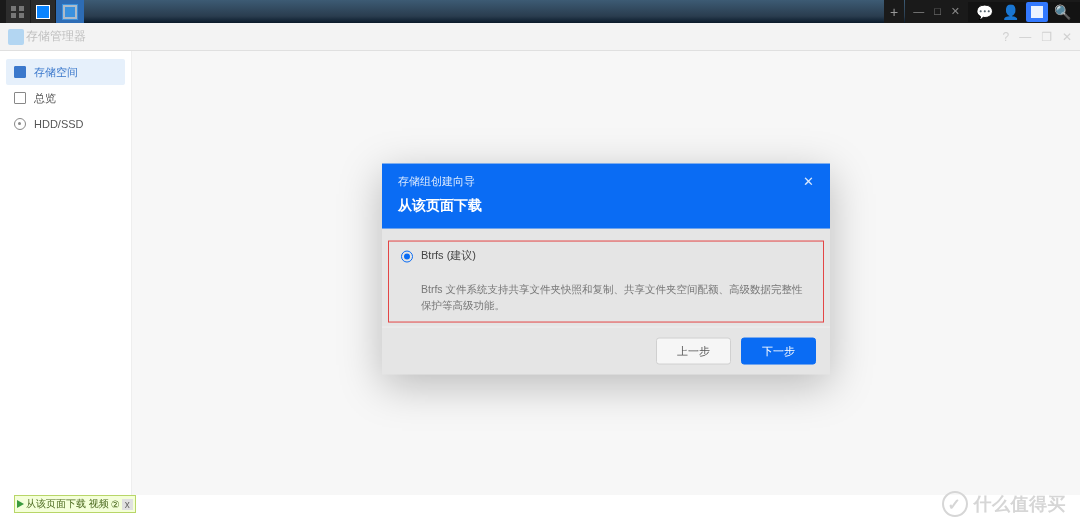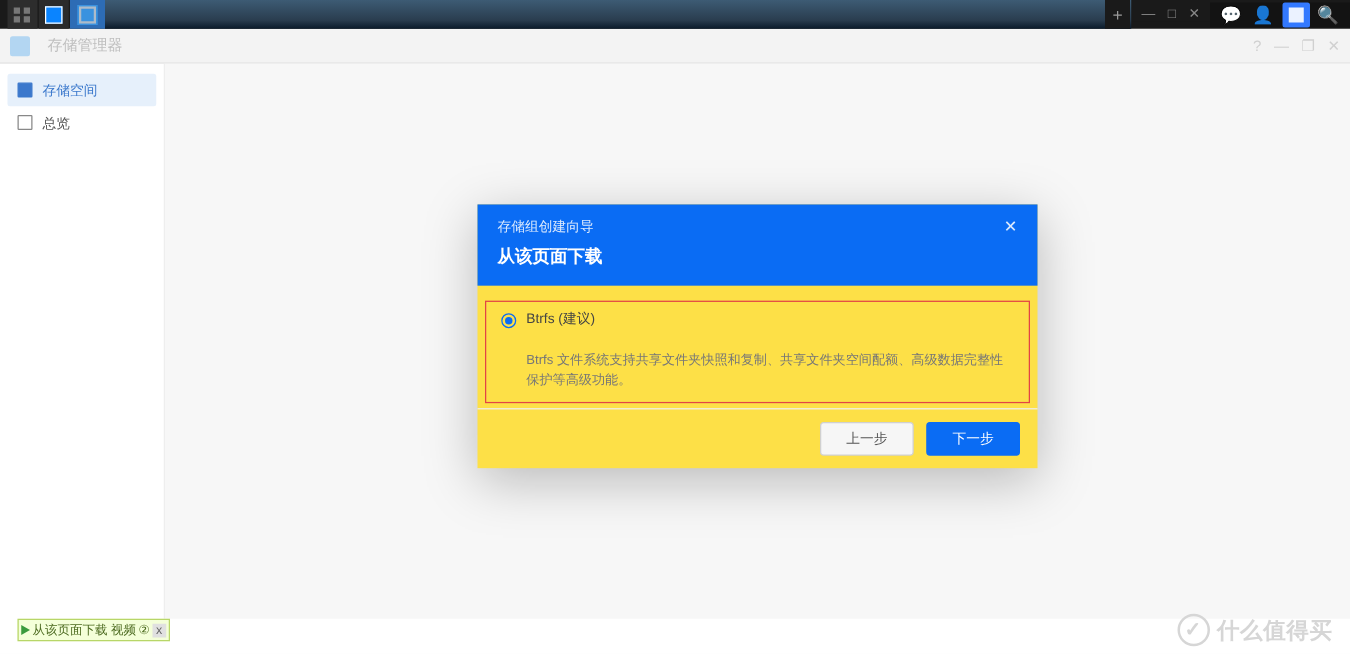--- a/index.html
+++ b/index.html
@@ -18,39 +18,39 @@
     .taskbar-plus { position: absolute; right: 1px; top: 0; width: 20px; height: 23px; background: #1a1a1a; color: #999; display:flex; align-items:center; justify-content:center; font-size: 14px;}
     .taskbar-winbtns { display:flex; align-items:center; gap:10px; padding: 0 8px; background:#1a1a1a; }
     .taskbar-winbtns span { color:#888; font-size:11px; line-height:1; }
     .taskbar-right { display: flex; align-items: center; gap: 4px; padding: 0 6px; background: #131313; }
     .tr-btn { width: 22px; height: 20px; display:flex; align-items:center; justify-content:center; }
     .tr-btn.blue { background:#3379ff; border-radius:2px; }
     .tr-icon { font-size: 14px; color:#bbb; }
 
     
     .app-header { height: 28px; background: #f3f3f3; border-bottom: 1px solid #e0e0e0; display:flex; align-items:center; padding: 0 8px; justify-content: space-between; }
-    .app-title { display:flex; align-items:center; gap:14px; color:#bfbfbf; font-size:12px; font-weight:500;}
+    .app-title { display:flex; align-items:center; gap:2px; color:#bfbfbf; font-size:12px; font-weight:500;}
     .app-title-ico { width:16px; height:16px; background:#b3d6f2; border-radius:2px; }
     .app-header-right { display:flex; gap:10px; color:#d0d0d0; font-size:12px;}
 
     
     .app-body { display:flex; height: calc(100% - 23px - 28px - 28px); background:#fff;}
     .sidebar { width: 132px; padding: 8px 6px; border-right: 1px solid #eee;}
     .sb-item { display:flex; align-items:center; gap:8px; height: 26px; padding: 0 8px; border-radius:2px; font-size:11px; color:#555;}
     .sb-item.active { background:#e6f0fb; color:#3b78cc;}
     .sb-ico { width:12px; height:12px; display:inline-block;}
     .ico-overview { border:1.5px solid #888; border-radius:1px;}
     .ico-storage { border:1.5px solid #3b78cc; border-radius:1px; background: #3b78cc;}
     .ico-hdd { width:12px; height:12px; border:1.5px solid #888; border-radius:50%; position:relative;}
     .ico-hdd::after { content:''; position:absolute; width:3px; height:3px; border-radius:50%; background:#888; top:3px; left:3px;}
 
     .content { flex:1; background:#f7f7f7; position:relative;}
 
     
-    .dialog { position:absolute; left:50%; top:50%; transform:translate(-50%, -52%); width:448px; background:#fde047; box-shadow: 0 10px 40px rgba(0,0,0,.25); }
+    .dialog { position:absolute; left:50%; top:50%; transform:translate(-50%, -52%); width:448px; background:#e5e5e5; box-shadow: 0 10px 40px rgba(0,0,0,.25); }
     .dlg-head { background:#0a6cf4; padding: 10px 16px 14px; color:#fff;}
     .dlg-sub { font-size:11px; opacity:.85; display:flex; justify-content:space-between; align-items:center;}
     .dlg-close { font-size:13px; cursor:pointer;}
     .dlg-title { font-size:14px; font-weight:600; margin-top:8px;}
     .dlg-body { padding: 12px 0 4px;}
     .opt-group { padding: 6px 18px 8px;}
     .opt-group.hl { border:1.5px solid #e34545; margin: 0 6px; padding:6px 12px 8px;}
     .opt-row { display:flex; align-items:flex-end; gap:8px;}
     .radio { width:12px; height:12px; border-radius:50%; border:1.5px solid #bbb; display:inline-flex; align-items:center; justify-content:center;}
     .radio.sel { border-color:#0a6cf4;}
@@ -133,20 +133,24 @@
 <div class="app-body">
   <div class="sidebar">
     <div class="sb-item active">
       <span class="sb-ico ico-storage"></span>
       <span>存储空间</span>
     </div>
     <div class="sb-item">
       <span class="sb-ico ico-overview"></span>
       <span>总览</span>
     </div>
+    <div class="sb-item">
+      <span class="sb-ico ico-hdd"></span>
+      <span>HDD/SSD</span>
+    </div>
   </div>
 
   <div class="content">
     <div class="dialog">
       <div class="dlg-head">
         <div class="dlg-sub">
           <span>存储组创建向导</span>
           <span class="dlg-close">✕</span>
         </div>
         <div class="dlg-title">从该页面下载</div>

